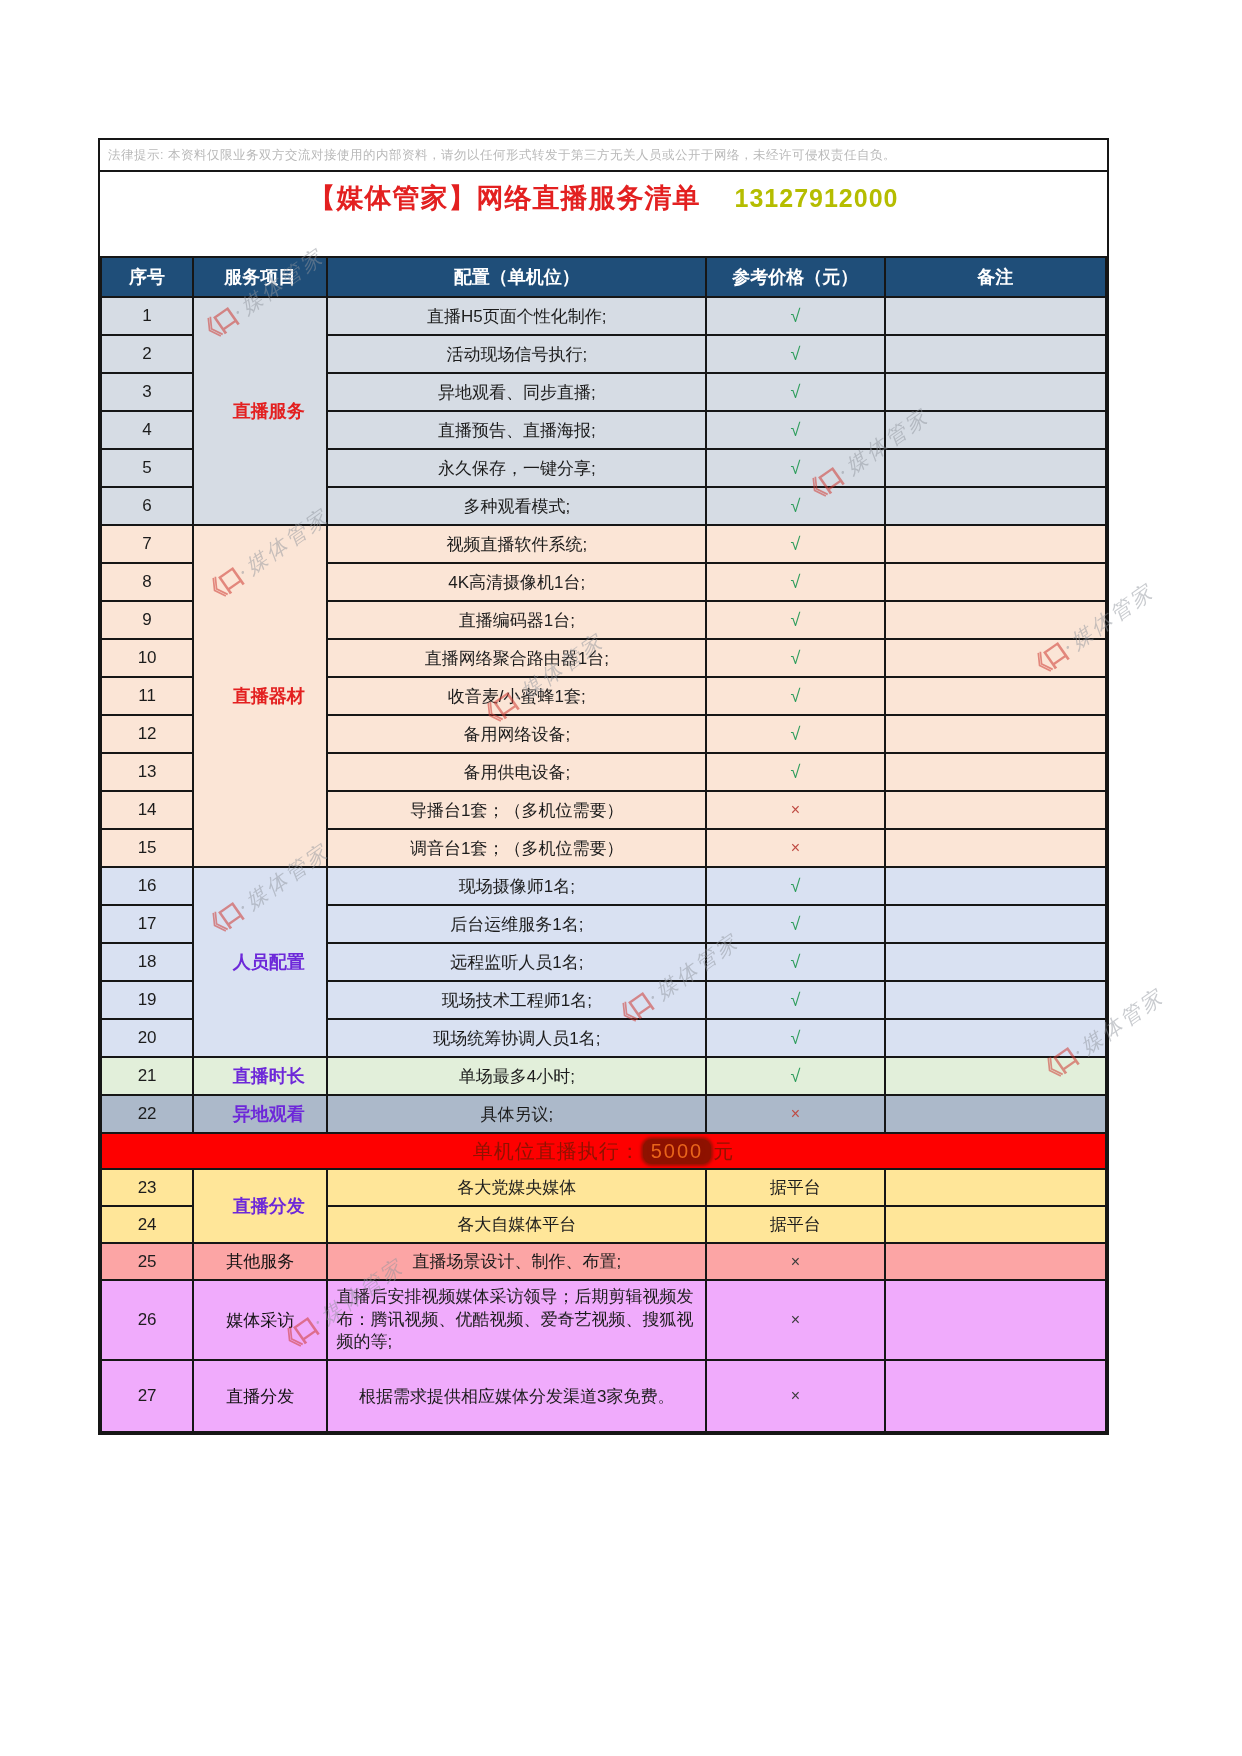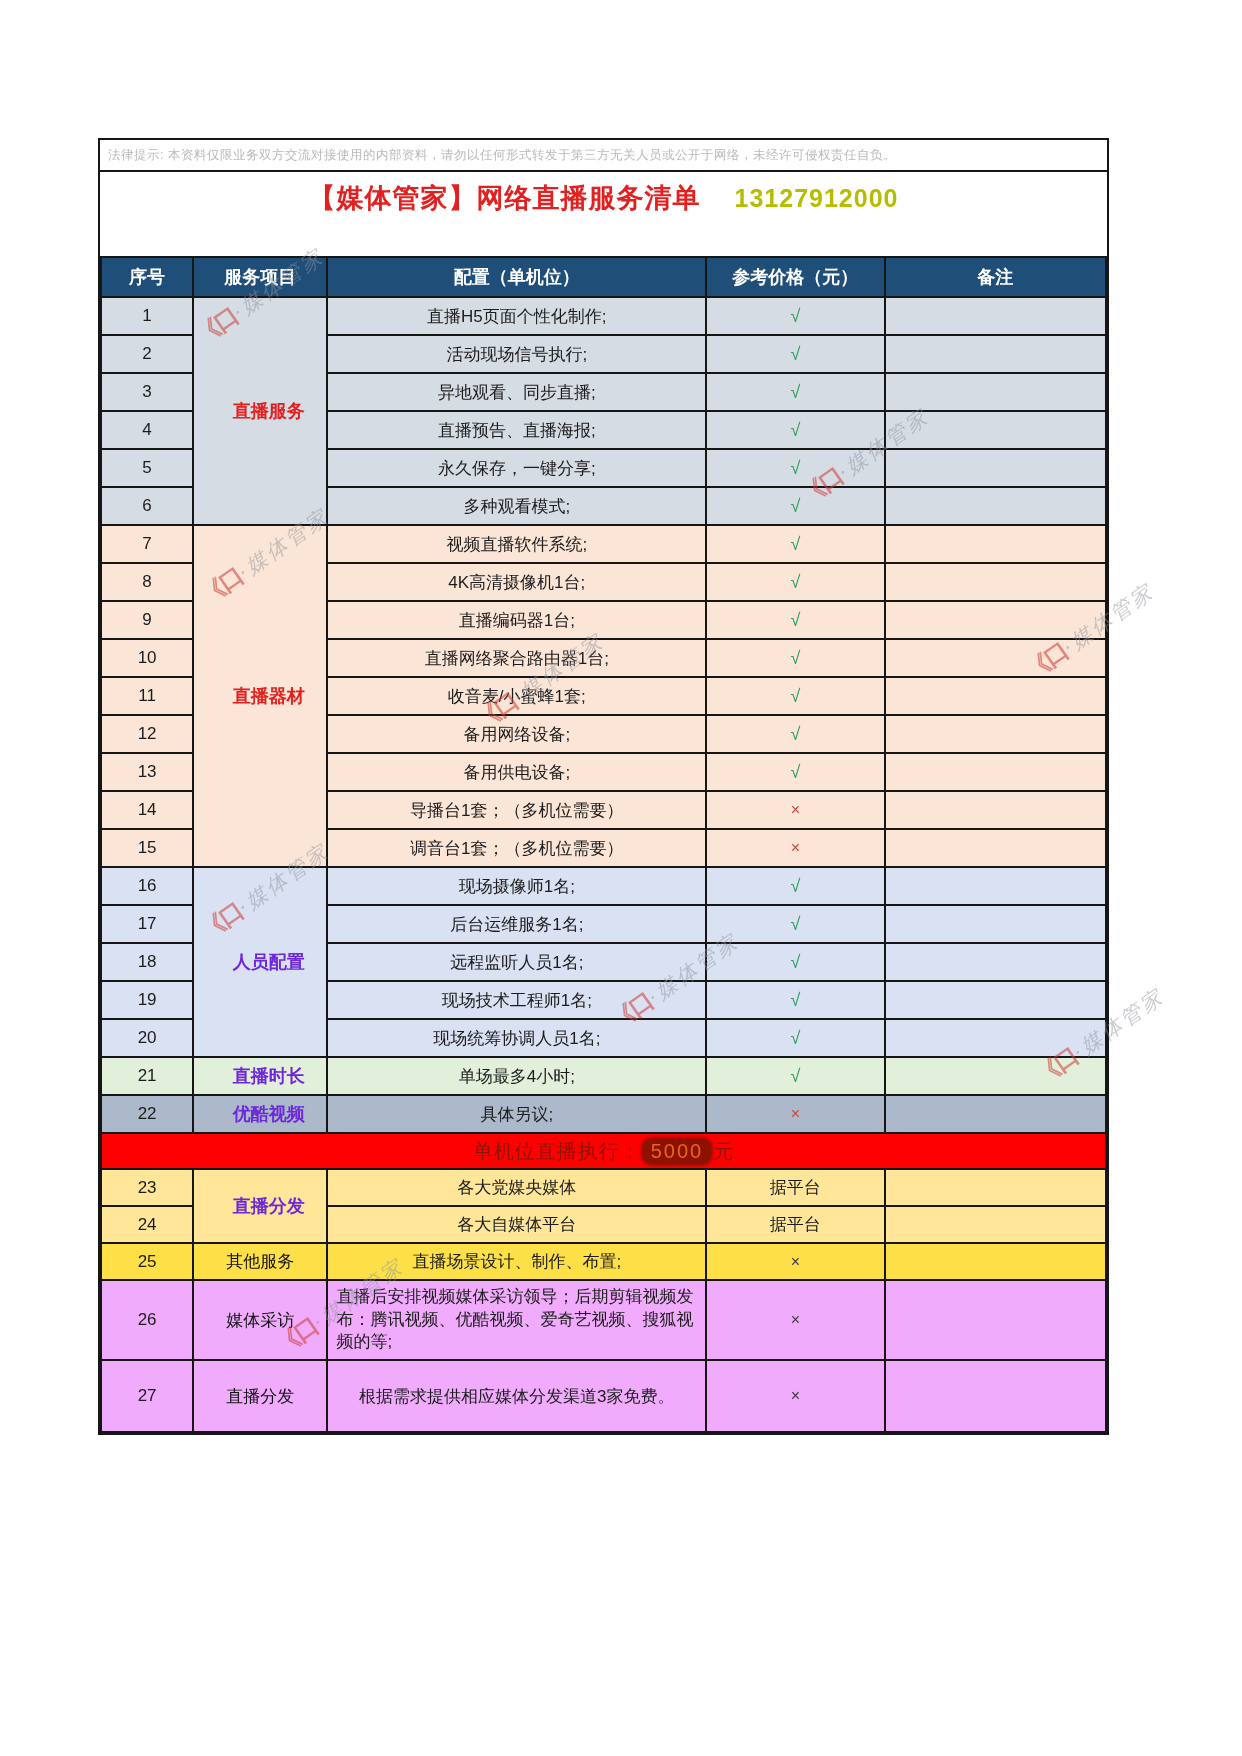--- a/index.html
+++ b/index.html
@@ -22,21 +22,21 @@
   tr.h40 td{height:36px;}
   tr.h39 td{height:35px;}
   tr.h74 td{height:70px;}
   
   .sec-a td{background:#d6dce4;}
   .sec-b td{background:#fbe5d6;}
   .sec-c td{background:#d9e1f2;}
   .sec-green td{background:#e2efda;}
   .sec-gray td{background:#acb9ca;}
   .sec-yellow td{background:#ffe699;}
-  .sec-light td{background:#fde047;}
+  .sec-light td{background:#fca5a5;}
   .sec-greens td{background:#f0abfc;}
   .cat{font-weight:bold;font-size:18px;padding-left:21px;}
   .cat-red{color:#e32020;}
   .cat-dark{color:#6d28d9;font-weight:bold;}
   .cat-norm{color:#111111;font-weight:normal;font-size:17px;}
   .chk{color:#2f9e5d;font-size:18px;}
   .x-red{color:#bf4a42;font-size:16px;}
   .x-dark{color:#3c3c3c;font-size:16px;}
   .plain-price{color:#1c1c1c;font-size:17px;}
   .cfg-left{text-align:left;padding:4px 8px;line-height:1.35;}
@@ -213,21 +213,21 @@
 
         <tr class="sec-green h40">
           <td>21</td>
           <td class="cat cat-dark">直播时长</td>
           <td>单场最多4小时;</td>
           <td class="chk">√</td>
           <td></td>
         </tr>
         <tr class="sec-gray h40">
           <td>22</td>
-          <td class="cat cat-dark">优酷视频</td>
+          <td class="cat cat-dark">异地观看</td>
           <td>具体另议;</td>
           <td class="x-red">×</td>
           <td></td>
         </tr>
 
         <tr class="banner-row">
           <td colspan="5">
             <span class="banner-inner"><span>单机位直播执行：</span><span class="banner-price">5000</span><span>元</span></span>
           </td>
         </tr>

